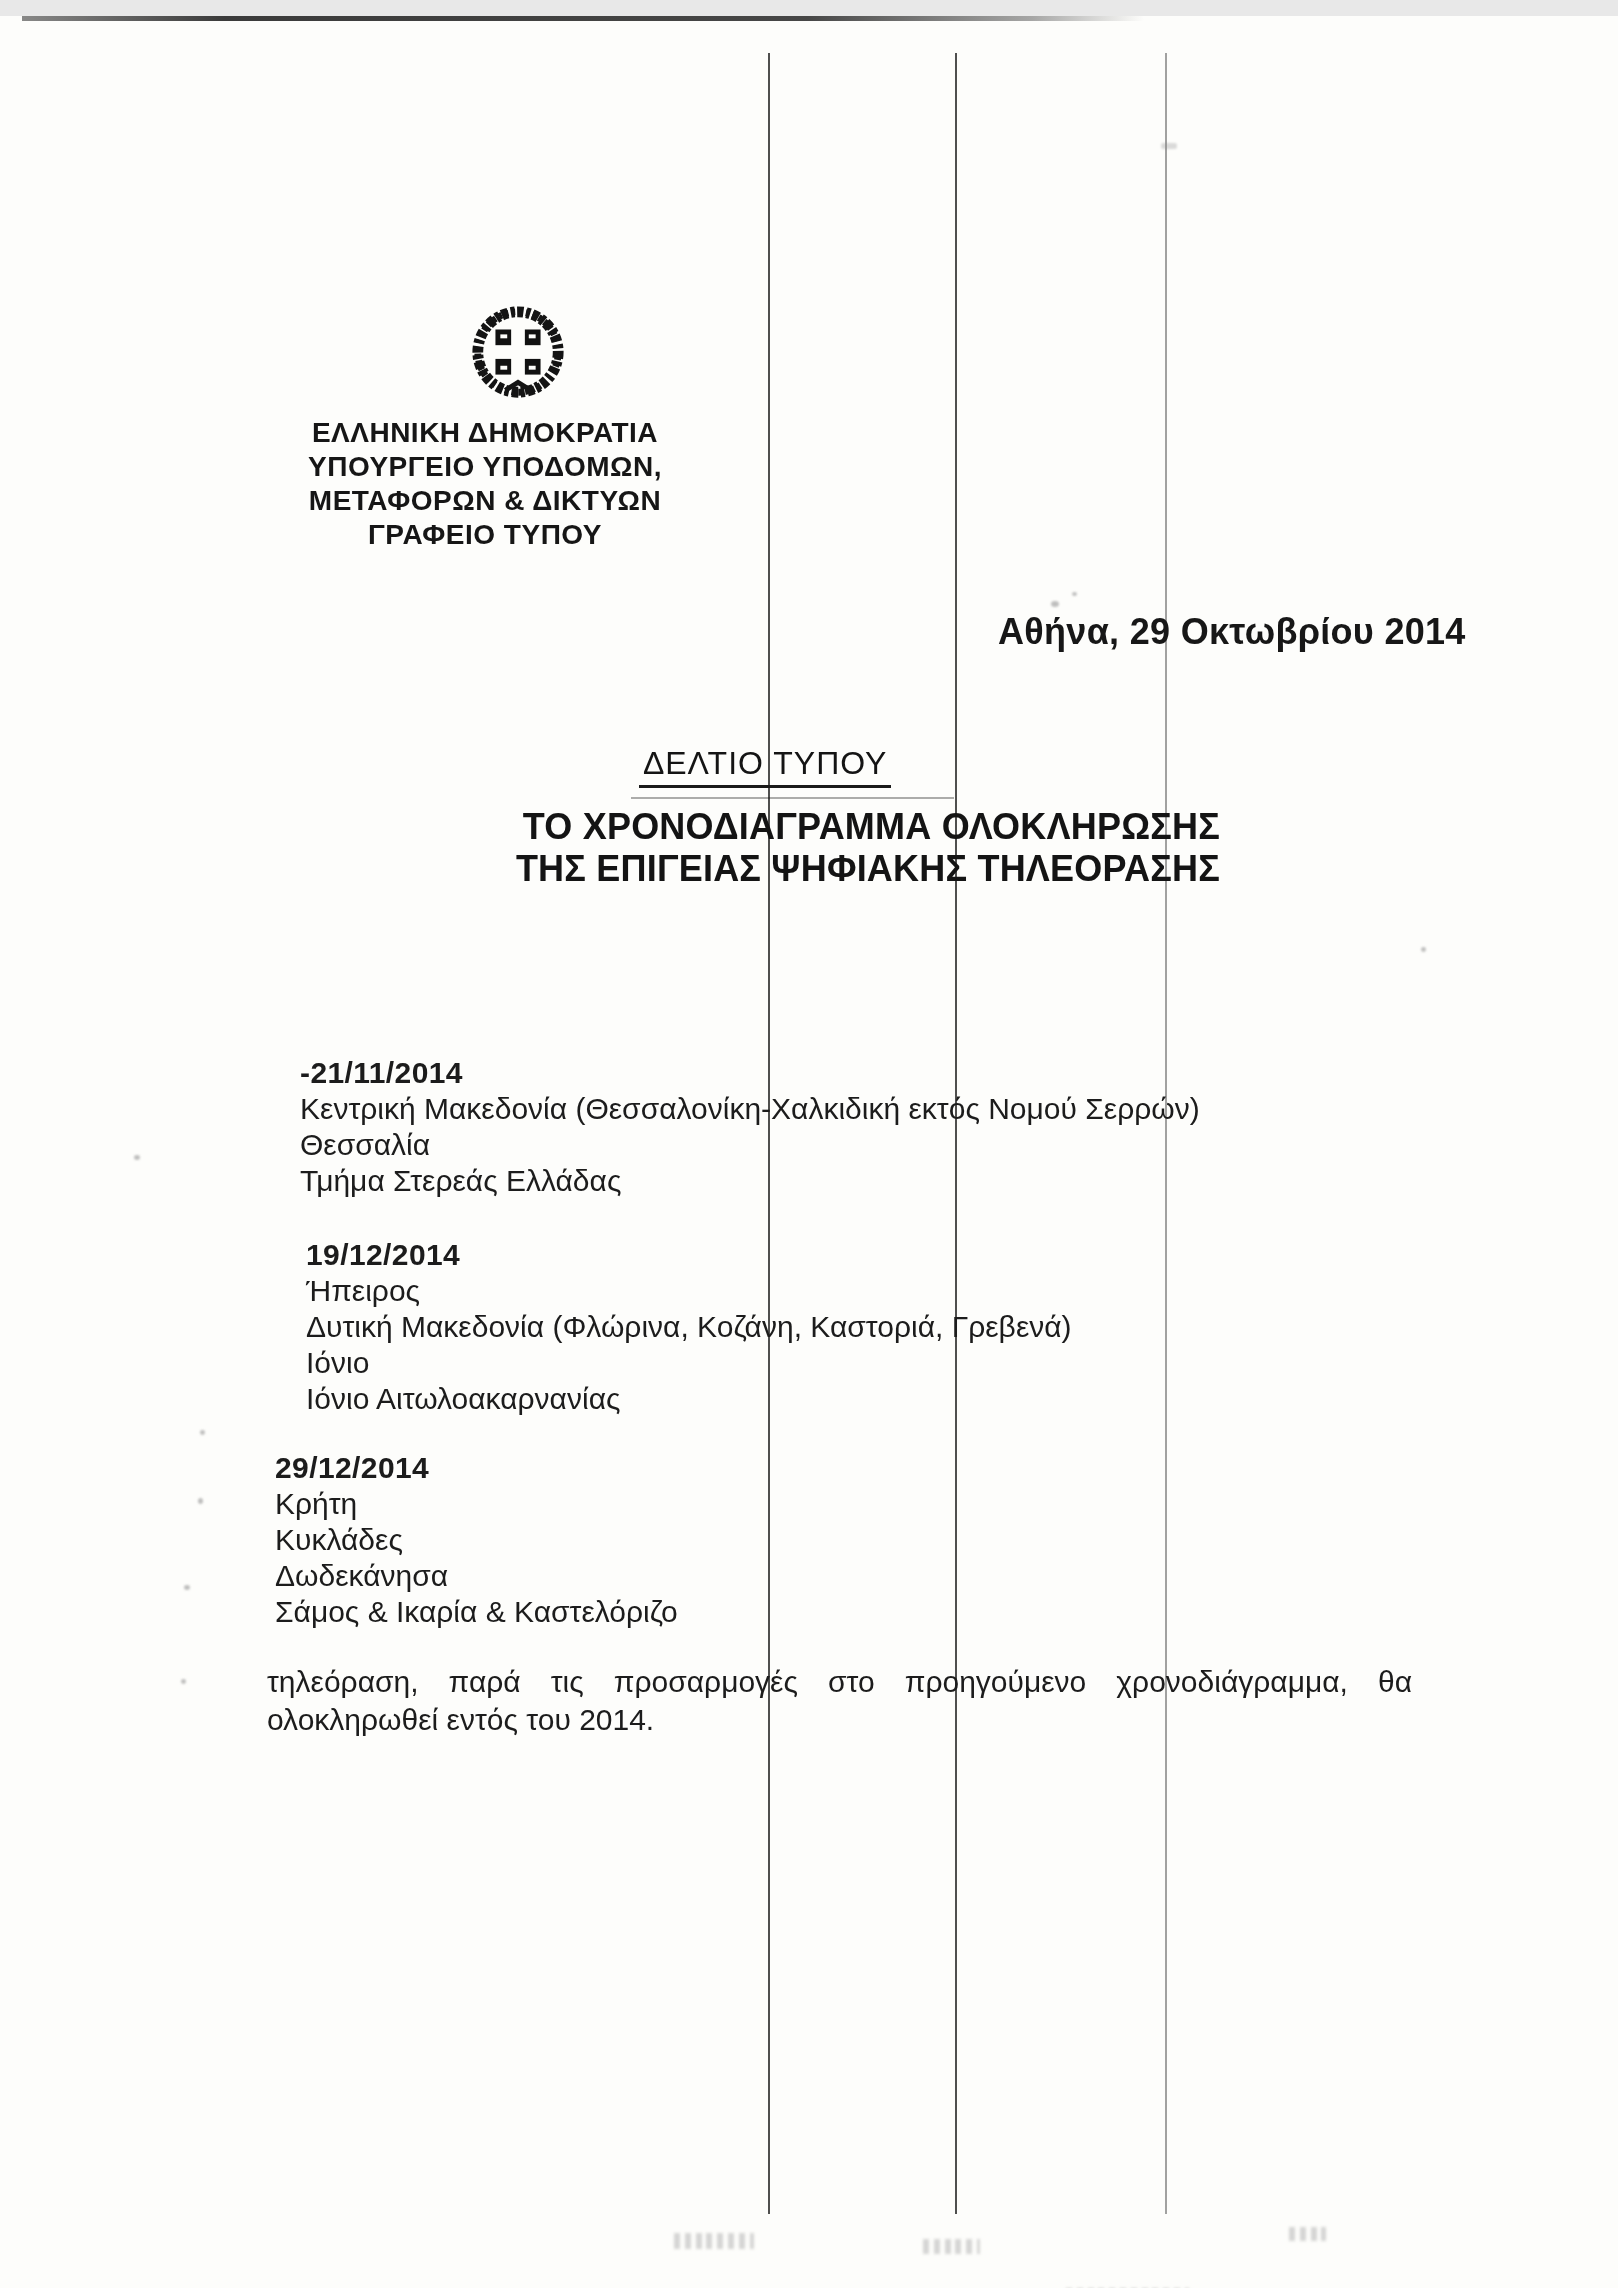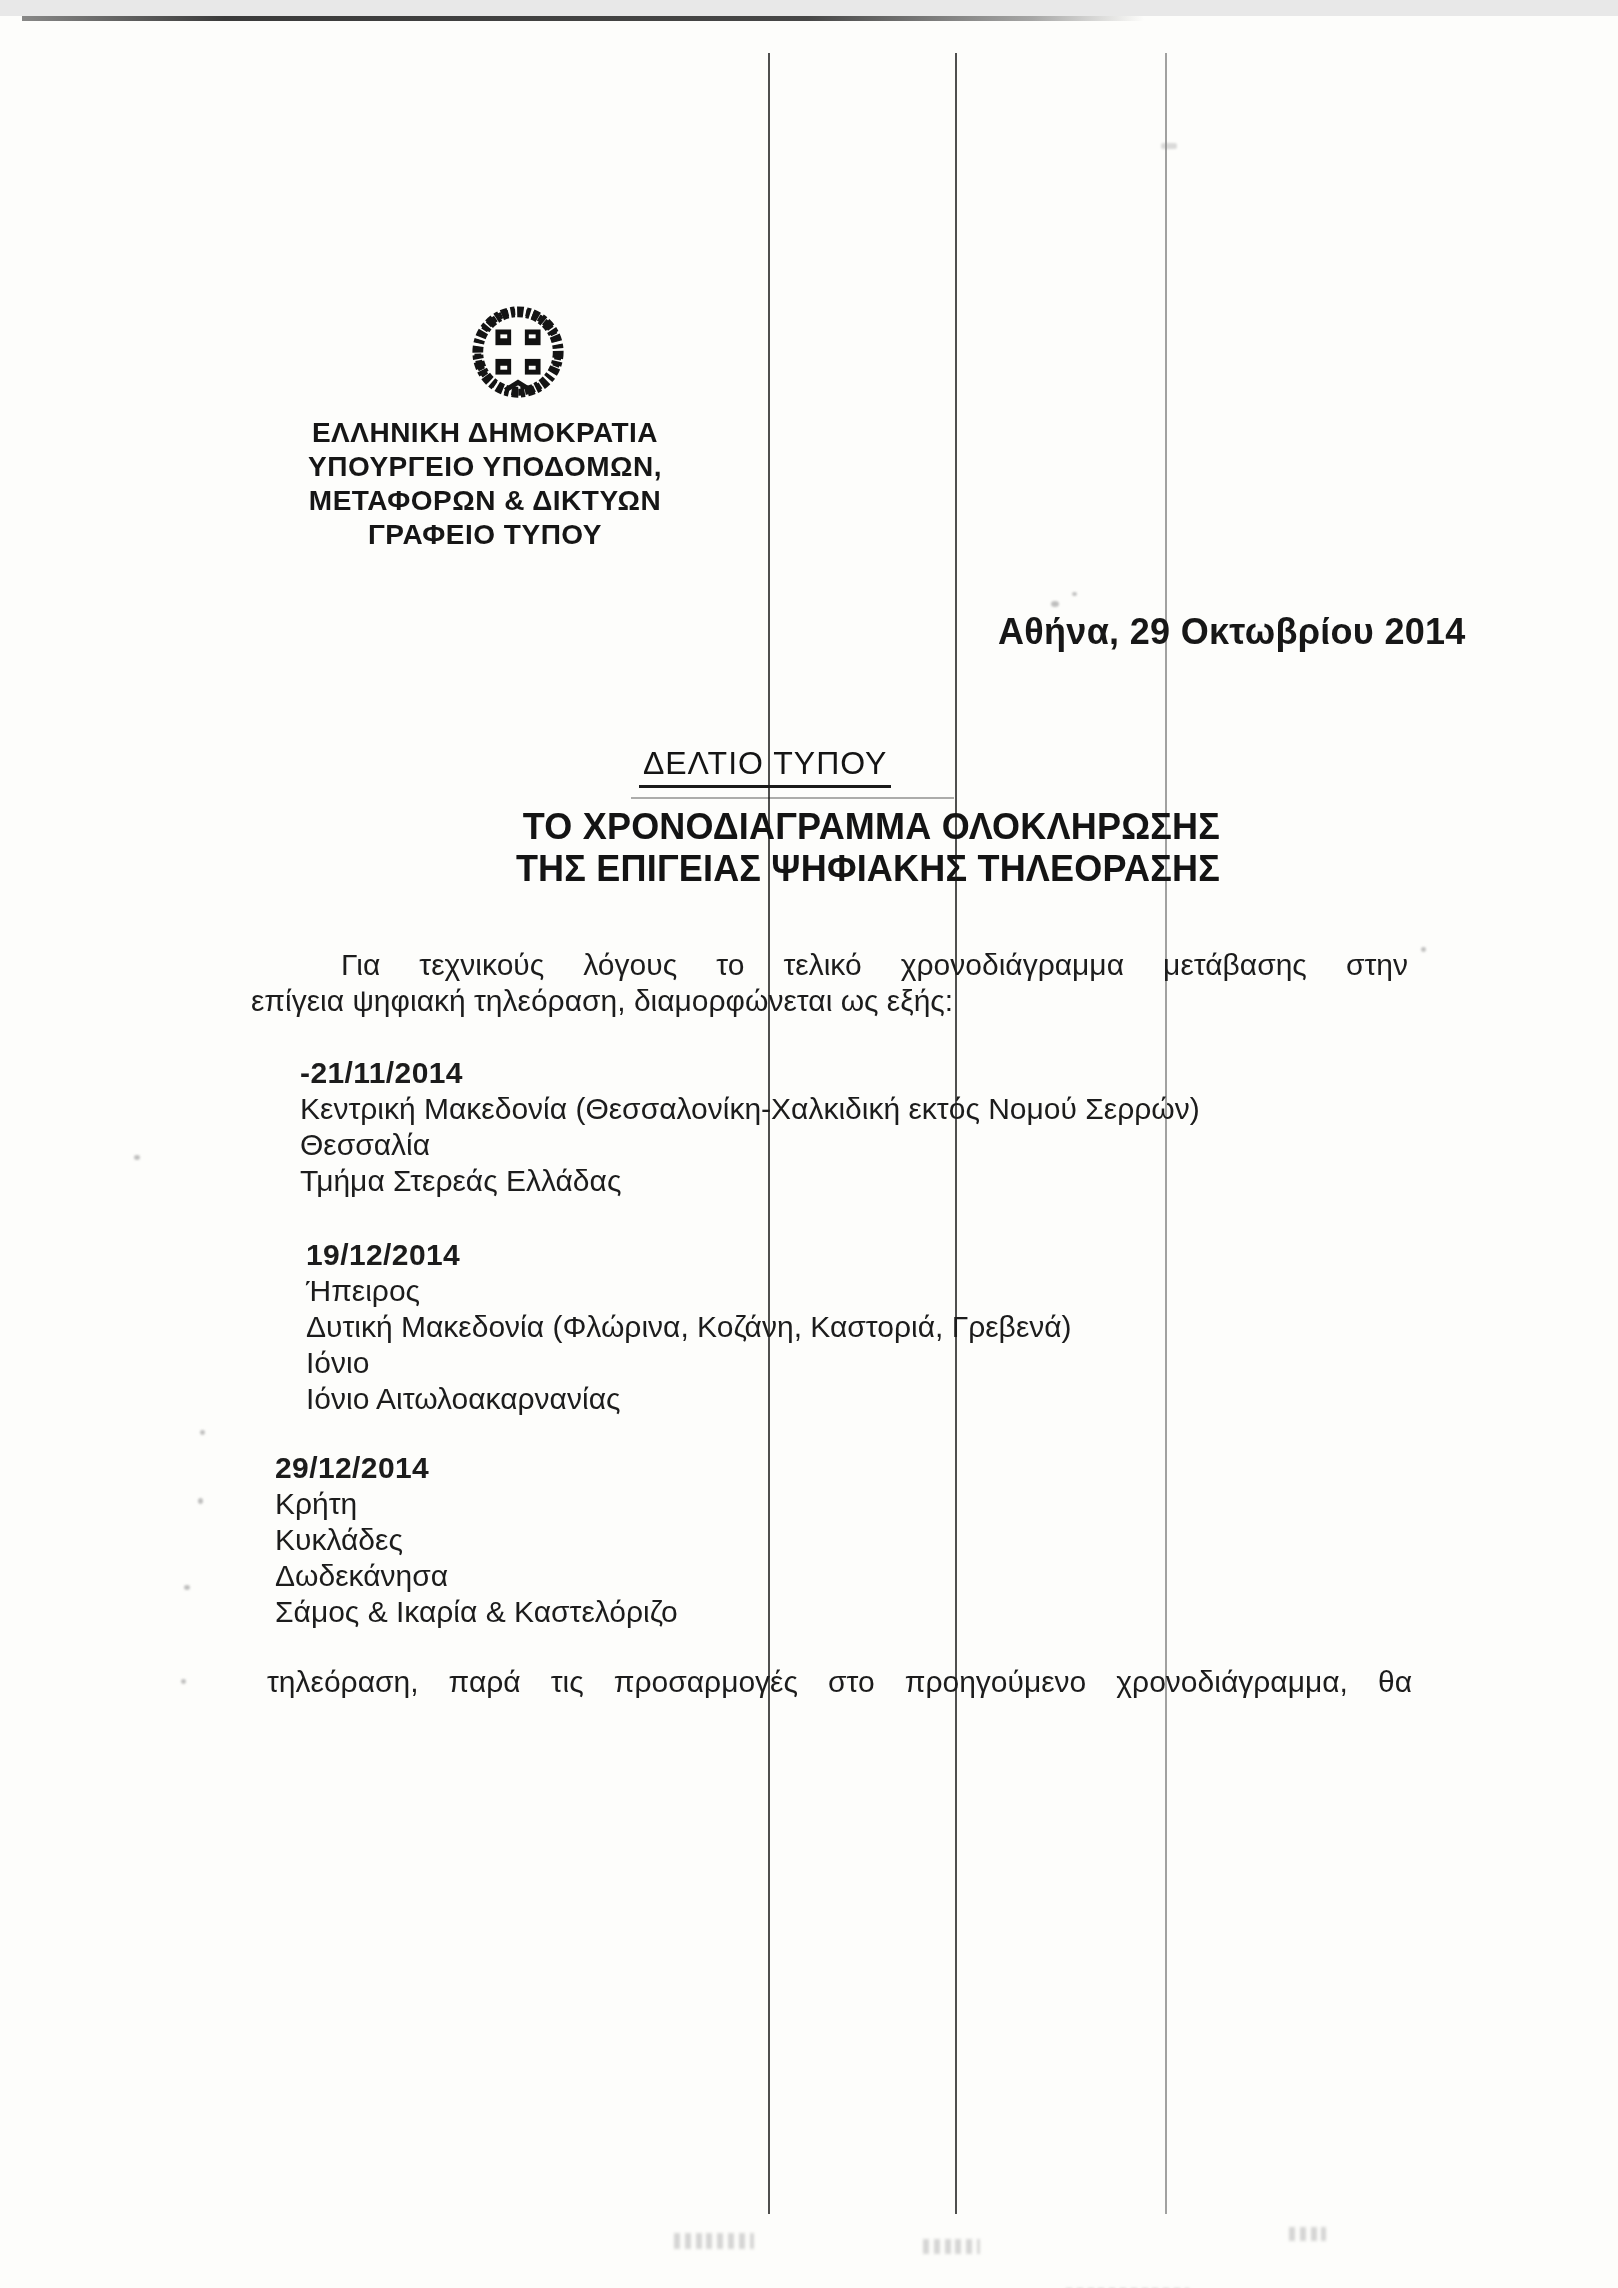--- a/index.html
+++ b/index.html
@@ -99,24 +99,20 @@
   <div class="press-label-wrap">
     <span class="press-label">ΔΕΛΤΙΟ ΤΥΠΟΥ</span>
   </div>
   <div class="underline-smear"></div>
 
   <div class="doc-title">
     <div>ΤΟ ΧΡΟΝΟΔΙΑΓΡΑΜΜΑ ΟΛΟΚΛΗΡΩΣΗΣ</div>
     <div>ΤΗΣ ΕΠΙΓΕΙΑΣ ΨΗΦΙΑΚΗΣ ΤΗΛΕΟΡΑΣΗΣ</div>
   </div>
 
-  <div class="intro">
-    <div class="jline">Για τεχνικούς λόγους το τελικό χρονοδιάγραμμα μετάβασης στην</div>
-    <div>επίγεια ψηφιακή τηλεόραση, διαμορφώνεται ως εξής:</div>
-  </div>
 
   <div class="sched b1">
     <div class="date">-21/11/2014</div>
     <div>Κεντρική Μακεδονία (Θεσσαλονίκη-Χαλκιδική εκτός Νομού Σερρών)</div>
     <div>Θεσσαλία</div>
     <div>Τμήμα Στερεάς Ελλάδας</div>
   </div>
 
   <div class="sched b2">
     <div class="date">19/12/2014</div>
@@ -129,20 +125,21 @@
   <div class="sched b3">
     <div class="date">29/12/2014</div>
     <div>Κρήτη</div>
     <div>Κυκλάδες</div>
     <div>Δωδεκάνησα</div>
     <div>Σάμος &amp; Ικαρία &amp; Καστελόριζο</div>
   </div>
 
   <div class="closing">
     <div class="jline">τηλεόραση, παρά τις προσαρμογές στο προηγούμενο χρονοδιάγραμμα, θα</div>
+    <div>ολοκληρωθεί εντός του 2014.</div>
   </div>
 
   <div class="speck" style="left:134px;top:1139px;width:5.9px;height:4.9px;"></div>
   <div class="speck" style="left:200px;top:1414px;width:4.9px;height:4.9px;"></div>
   <div class="speck" style="left:198px;top:1482px;width:4.9px;height:5.9px;"></div>
   <div class="speck" style="left:184px;top:1569px;width:5.9px;height:4.9px;"></div>
   <div class="speck" style="left:181px;top:1663px;width:4.9px;height:4.9px;"></div>
   <div class="speck" style="left:1051px;top:585px;width:7.8px;height:5.9px;"></div>
   <div class="speck" style="left:1072px;top:576px;width:4.9px;height:3.9px;"></div>
   <div class="speck" style="left:1421px;top:931px;width:4.9px;height:4.9px;"></div>

